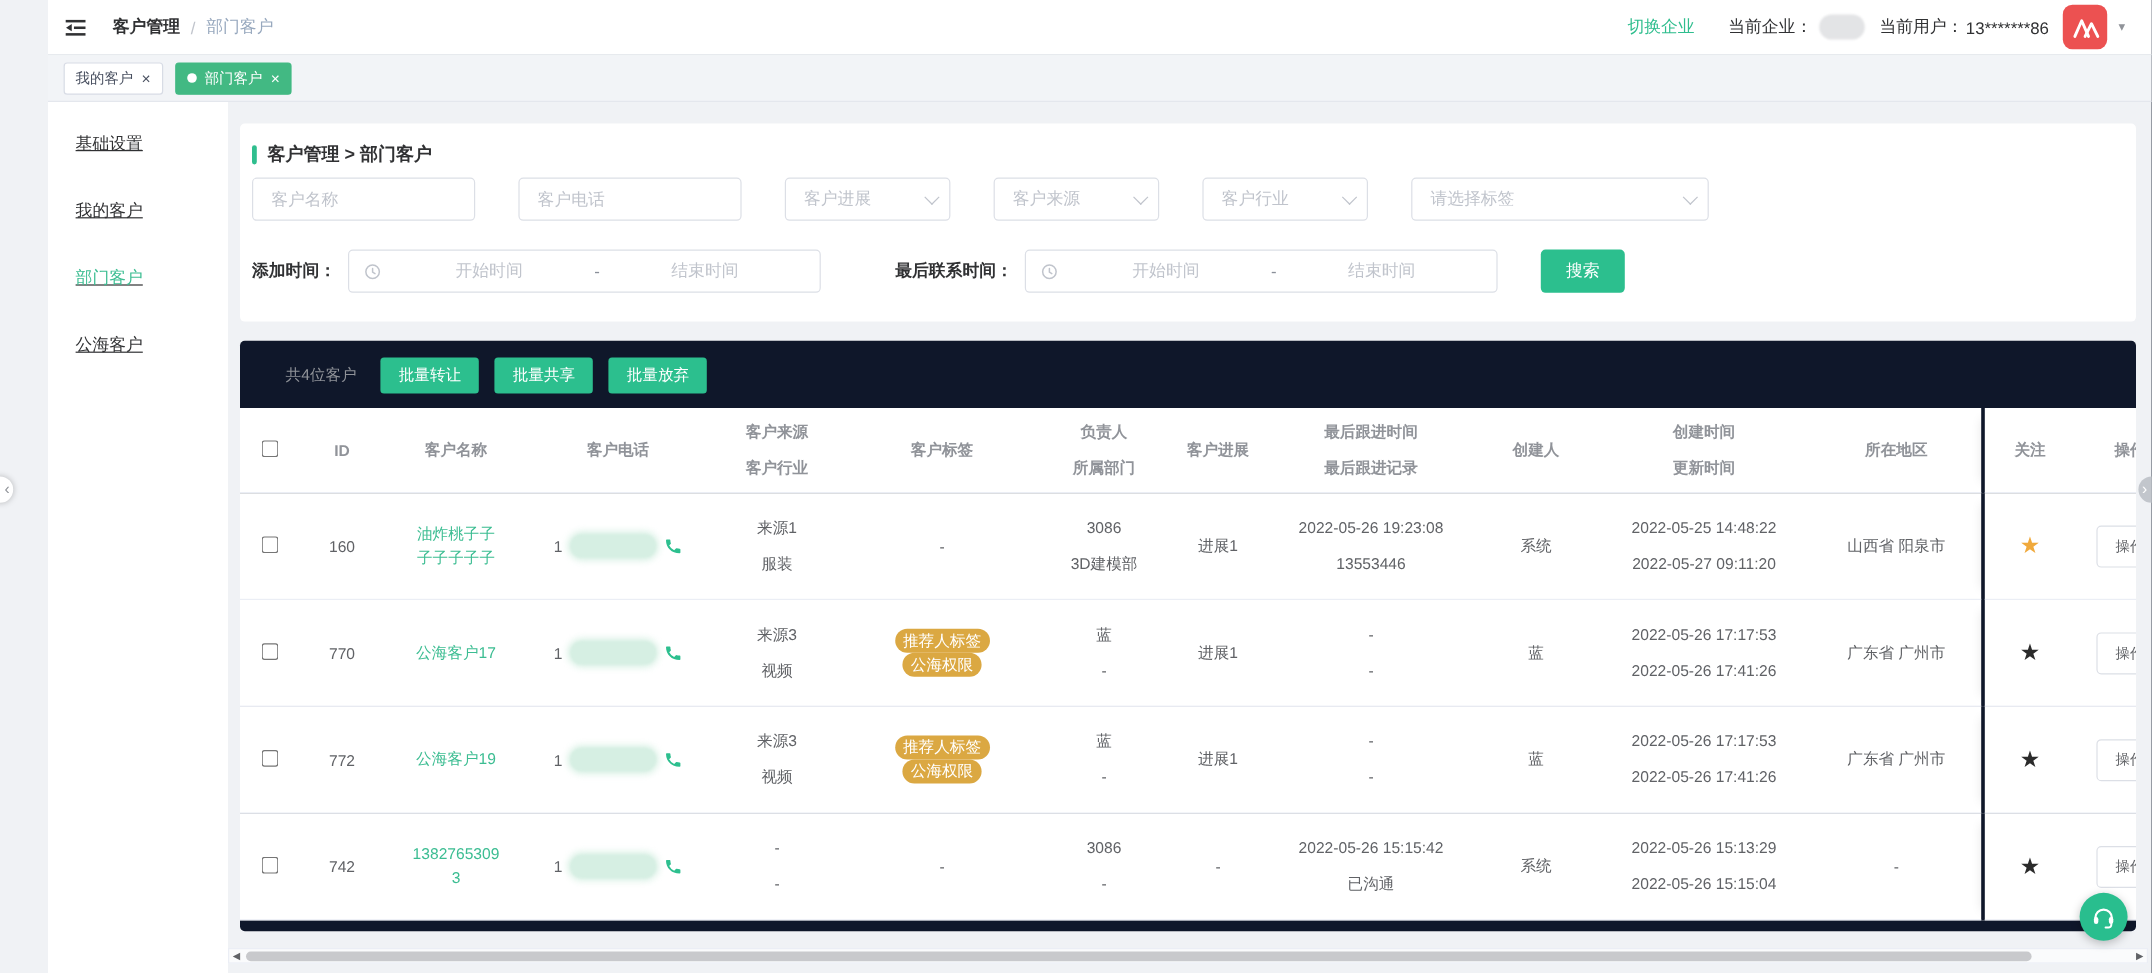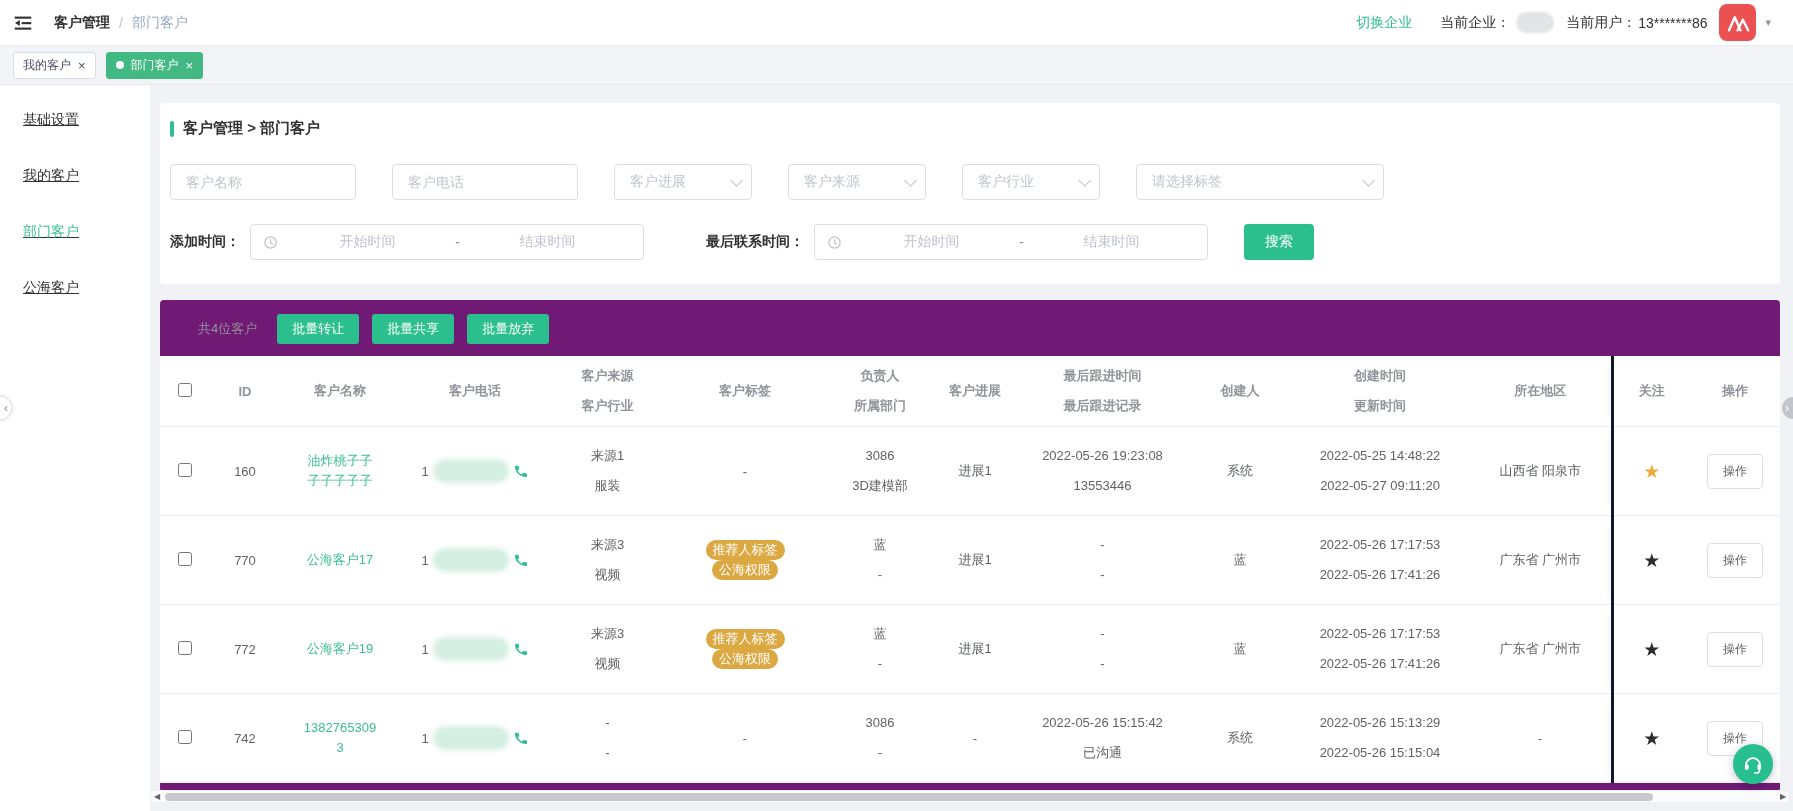--- a/index.html
+++ b/index.html
@@ -1,18 +1,18 @@
 <!DOCTYPE html>
 <html><head>
 <meta charset="utf-8">
 <style>
   * { margin:0; padding:0; box-sizing:border-box; }
   html,body { width:1793px; height:811px; overflow:hidden; }
   body { font-family:"Liberation Sans","DejaVu Sans",sans-serif; background:#f0f2f5; color:#303133; }
-  .app { position:relative; width:1793px; height:811px; overflow:hidden; }
+  .app { position:relative; width:1793px; height:811px; overflow:hidden;padding-left:40px; }
 
   
   .topbar { height:46px; background:#fff; border-bottom:1px solid #e7eaee; display:flex; align-items:center; padding:0 22px 0 12px; }
   .collapse-btn { width:22px; height:22px; cursor:pointer; margin-right:20px; display:flex; align-items:center; }
   .breadcrumb { font-size:14px; display:flex; align-items:center; }
   .crumb-1 { color:#303133; font-weight:700; }
   .crumb-sep { color:#c0c4cc; margin:0 9px; }
   .crumb-2 { color:#97a8be; }
   .topbar-spacer { flex:1; }
   .switch-company { color:#2fbe8e; font-size:14px; cursor:pointer; margin-right:28px; }
@@ -31,41 +31,41 @@
 
   
   .layout { display:flex; height:726px; }
   .sidebar { width:150px; background:#fff; padding-top:6px; flex:none;text-decoration:underline; }
   .side-item { height:56px; line-height:56px; padding-left:23px; font-size:14px; color:#303133; cursor:pointer; }
   .side-item.active { color:#3cbd92; }
   .main { flex:1; position:relative; padding:18px 13px 0 10px; overflow:hidden; }
 
   
   .filter-card { background:#fff; border-radius:4px; padding:16px 10px 24px 10px; margin-bottom:16px; }
-  .page-title-row { display:flex; align-items:center; margin-bottom:26px; }
+  .page-title-row { display:flex; align-items:center; margin-bottom:10px; }
   .title-bar { width:4px; height:16px; border-radius:2px; background:#2fbe8e; margin-right:9px; }
   .page-title { font-size:15px; font-weight:700; color:#303133; }
   .filter-row1 { display:flex; gap:36px; }
   .f-input { width:186px; height:36px; border:1px solid #dcdfe6; border-radius:4px; padding:0 15px; font-size:14px; color:#606266; outline:none; font-family:inherit; }
   .f-input::placeholder { color:#c0c4cc; }
   .f-select { width:138px; height:36px; border:1px solid #dcdfe6; border-radius:4px; display:flex; align-items:center; justify-content:space-between; padding:0 12px 0 15px; cursor:pointer; background:#fff; }
   .f-select.wide { width:248px; }
   .select-ph { font-size:14px; color:#c0c4cc; }
   .chev { width:9px; height:9px; border-right:1.5px solid #c0c4cc; border-bottom:1.5px solid #c0c4cc; transform:rotate(45deg) translateY(-3px); flex:none; }
   .filter-row2 { display:flex; align-items:center; margin-top:24px; }
   .range-label { font-size:14px; font-weight:700; color:#303133; }
   .date-range { width:394px; height:36px; border:1px solid #dcdfe6; border-radius:4px; display:flex; align-items:center; padding:0 12px; margin-left:10px; background:#fff; cursor:text; }
   .date-range .clock { flex:none; margin-right:6px; display:flex; }
   .range-ph { flex:1; text-align:center; font-size:14px; color:#c0c4cc; }
   .range-sep { color:#8a8f99; font-size:14px; padding:0 4px; }
   .gap-65 { width:62px; }
   .search-btn { width:70px; height:36px; margin-left:36px; background:#2cbf8e; color:#fff; border:none; border-radius:4px; font-size:14px; cursor:pointer; font-family:inherit; }
 
   
-  .table-card { background:#701a75; border-radius:4px; padding-top:14px; height:492px; overflow:hidden; position:relative; }
+  .table-card { background:#0f172a; border-radius:4px; padding-top:14px; height:492px; overflow:hidden; position:relative; }
   .table-toolbar { display:flex; align-items:center; padding:0 0 12px 38px; }
   .count-text { font-size:13px; color:#909399; margin-right:20px; }
   .batch-btn { height:30px; padding:0 15px; margin-right:13px; background:#2cbf8e; color:#fff; border:none; border-radius:3px; font-size:13px; cursor:pointer; font-family:inherit; }
   table.crm { width:100%; border-collapse:collapse; table-layout:fixed; }
   .crm th { font-size:13px; color:#909399; font-weight:700; padding:10px 4px; border-bottom:1px solid #ebeef5; text-align:center; vertical-align:middle; height:64px; background:#fff; }
   .crm td { font-size:13px; color:#606266; padding:10px 4px; border-bottom:1px solid #ebeef5; text-align:center; vertical-align:middle; height:89px; background:#fff; }
   .two-line div { line-height:20px; }
   .two-line div + div { margin-top:10px; }
   .cust-link { color:#3cbd92; cursor:pointer; display:inline-block; max-width:74px; word-break:break-all; line-height:20px; }
   .phone-wrap { display:flex; align-items:center; justify-content:center; gap:6px; }

